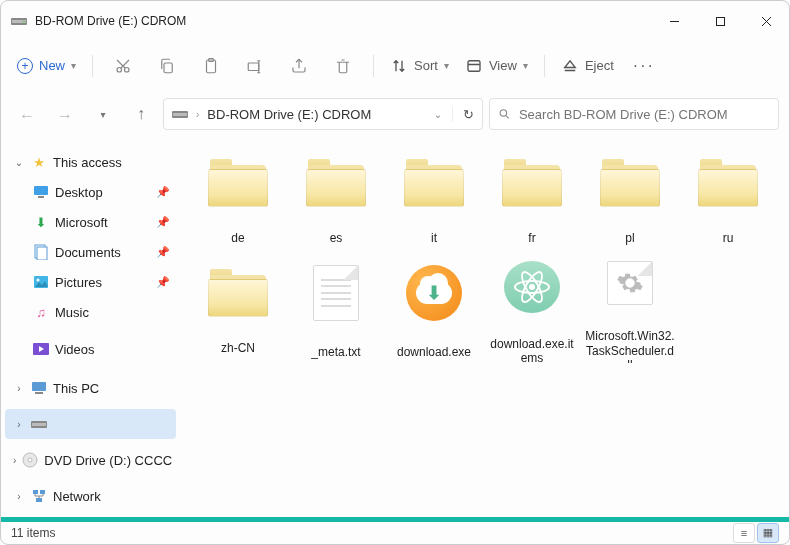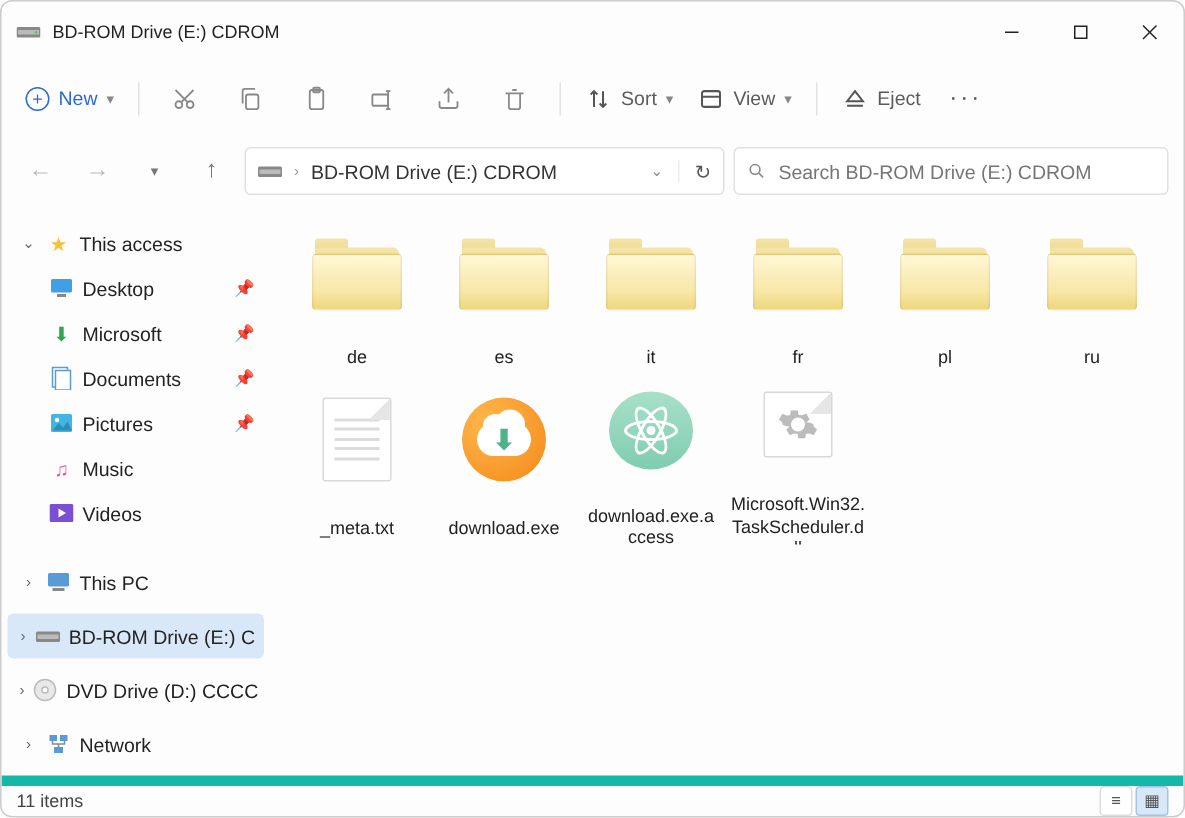--- a/index.html
+++ b/index.html
@@ -59,21 +59,21 @@
 .cloud:before, .cloud:after { content:''; position:absolute; background:#fff; border-radius:50%; }
 .cloud:before { width:16px; height:16px; left:4px; top:-6px; }
 .cloud:after { width:20px; height:20px; right:4px; top:-9px; }
 .cloud .arrow { position:relative; z-index:1; color:#4db38b; font-size:18px; font-weight:bold; }
 .atom { position:relative; width:36px; height:36px; }
 .atom .ring { position:absolute; border:2px solid #fff; border-radius:50%; width:36px; height:14px; top:11px; left:0; }
 .atom .r2 { transform: rotate(60deg); }
 .atom .r3 { transform: rotate(-60deg); }
 .atom .dot { position:absolute; width:6px; height:6px; background:#fff; border-radius:50%; top:15px; left:15px; }
 
-.statusbar { height: 26px; border-top: 7px solid #14b8a6; display: flex; align-items: center; padding: 0 10px; font-size: 12px; color: #444; }
+.statusbar { height: 26px; border-top: 5px solid #14b8a6; display: flex; align-items: center; padding: 0 10px; font-size: 12px; color: #444; }
 .statusbar .viewbtns { margin-left: auto; display: flex; gap: 2px; }
 .viewbtn { width: 22px; height: 20px; border: 1px solid #ddd; display:flex; align-items:center; justify-content:center; font-size:11px; color:#555; border-radius:3px; background:#fff; }
 .viewbtn.active { background: #d9e8f9; border-color:#9fc3ea; }
 
 .ico-mono { width:18px; height:18px; }
 </style>
 </head>
 <body>
 
 <div class="titlebar">
@@ -246,21 +246,21 @@
               <path d="M2 12 L6 7 L9 10 L12 6 L15 12 Z" fill="#2d8fb8"></path>
             </svg>
           </span>
         <span>Pictures</span>
         <span class="pin">📌</span>
       </div>
       <div class="sbitem" style="padding-left:28px;">
         <span class="sbicon" style="color:#e25a9c;">♫</span>
         <span>Music</span>
       </div>
-      <div class="sbitem" style="padding-left:28px;">
+      <div class="sbitem" style="padding-left:28px;align-items:flex-end;">
         <span class="sbicon">
             <svg width="16" height="12" viewBox="0 0 16 12">
               <rect x="0" y="0" width="16" height="12" rx="1" fill="#7a4fd4"></rect>
               <path d="M6 3 L11 6 L6 9 Z" fill="#fff"></path>
             </svg>
           </span>
         <span>Videos</span>
       </div>
     </div>
     <div class="sbspacer"></div>
@@ -276,21 +276,20 @@
     </div>
     <div class="sbspacer"></div>
     <div class="sbitem selected">
       <span class="caret">›</span>
       <span class="sbicon">
           <svg width="16" height="12" viewBox="0 0 16 12">
             <rect x="0" y="3" width="16" height="7" rx="1" fill="#888"></rect>
             <rect x="1" y="5" width="14" height="3" fill="#bbb"></rect>
           </svg>
         </span>
-      <span>BD-ROM Drive (E:) C</span>
     </div>
     <div class="sbspacer"></div>
     <div class="sbitem">
       <span class="caret">›</span>
       <span class="sbicon">
           <svg width="16" height="16" viewBox="0 0 16 16">
             <circle cx="8" cy="8" r="7" fill="#e8e8e8" stroke="#bbb"></circle>
             <circle cx="8" cy="8" r="2" fill="#fff" stroke="#bbb"></circle>
           </svg>
         </span>
@@ -354,20 +353,28 @@
       </div>
       <div class="fitem">
         <div class="folder-icon">
           <div class="folder-tab"></div>
           <div class="folder-back"></div>
           <div class="folder-front"></div>
         </div>
         <div class="label">ru</div>
       </div>
       <div class="fitem">
+        <div class="folder-icon">
+          <div class="folder-tab"></div>
+          <div class="folder-back"></div>
+          <div class="folder-front"></div>
+        </div>
+        <div class="label">zh-CN</div>
+      </div>
+      <div class="fitem">
         <div class="file-icon">
           <div class="fold"></div>
           <div class="lines">
             <span></span>
             <span></span>
             <span></span>
             <span></span>
             <span></span>
           </div>
         </div>
@@ -383,21 +390,21 @@
       </div>
       <div class="fitem">
         <div class="round-icon green">
           <div class="atom">
             <div class="ring"></div>
             <div class="ring r2"></div>
             <div class="ring r3"></div>
             <div class="dot"></div>
           </div>
         </div>
-        <div class="label">download.exe.access</div>
+        <div class="label">download.exe.items</div>
       </div>
       <div class="fitem">
         <div class="file-icon">
           <div class="fold"></div>
           <svg class="gear" width="28" height="28" viewBox="0 0 24 24" fill="#bcbcbc">
             <path d="M12 8a4 4 0 100 8 4 4 0 000-8zm9 4a7 7 0 01-.1 1.2l2 1.6-2 3.4-2.4-1a7 7 0 01-2 .1l-.4 2.6h-4l-.4-2.6a7 7 0 01-2-.1l-2.4 1-2-3.4 2-1.6A7 7 0 013 12a7 7 0 01.1-1.2l-2-1.6 2-3.4 2.4 1a7 7 0 012-.1L7.9 4h4l.4 2.6a7 7 0 012 .1l2.4-1 2 3.4-2 1.6A7 7 0 0121 12z"></path>
           </svg>
         </div>
         <div class="label">Microsoft.Win32.TaskScheduler.dll</div>
       </div>

